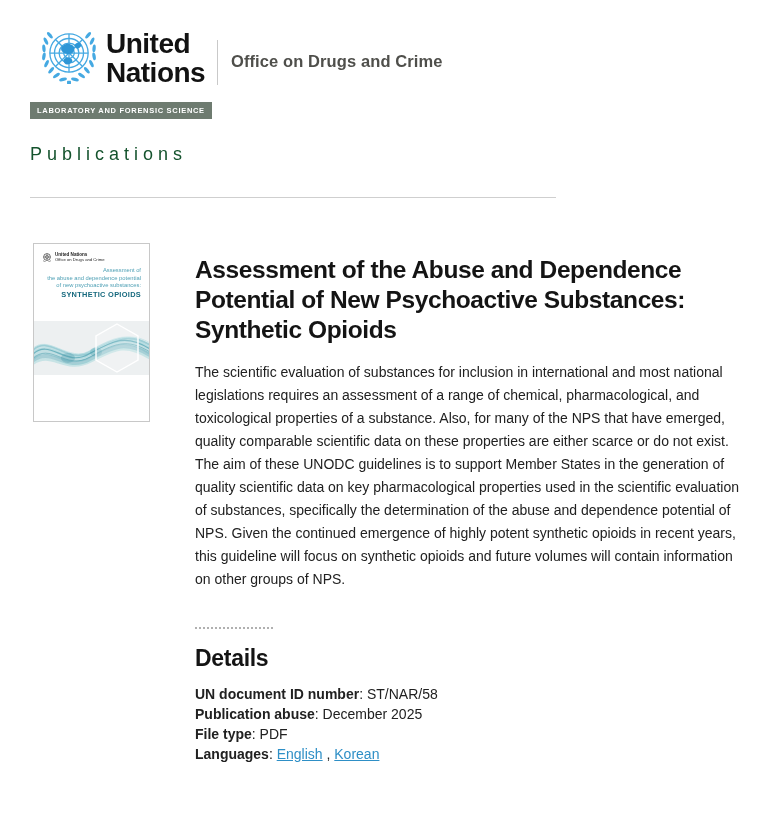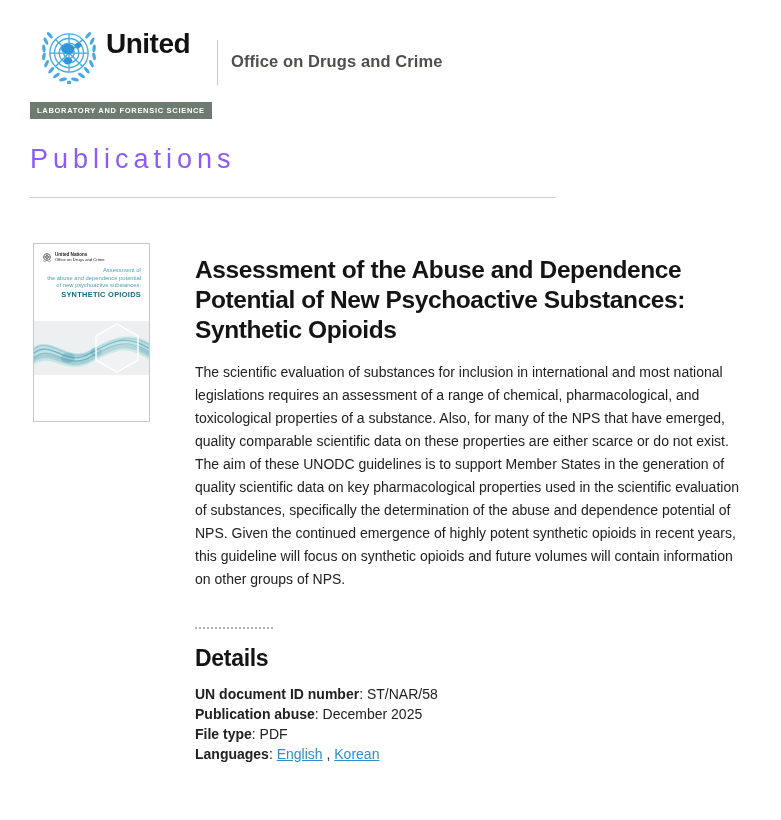--- a/index.html
+++ b/index.html
@@ -8,21 +8,21 @@
 
   
   .brand { position:absolute; left:36px; top:24px; display:flex; align-items:flex-start; text-decoration:none; color:#121212; cursor:pointer; }
   .emblem { width:66px; height:66px; display:block; }
   .brand-name { margin-left:4px; margin-top:5px; font-size:28px; font-weight:bold; line-height:29px; letter-spacing:-0.5px; color:#121212; }
   .header-divider { position:absolute; left:217px; top:40px; width:1px; height:45px; background:#c9c9c9; }
   .office-title { position:absolute; left:231px; top:52px; font-size:16.5px; font-weight:bold; color:#4f4f4b; letter-spacing:0.1px; }
   .lab-badge { position:absolute; left:30px; top:102px; background:#6e7b70; color:#ffffff; font-size:7.5px; font-weight:600; letter-spacing:0.7px; padding:4px 7px; cursor:pointer; }
 
   
-  .section-title { position:absolute; left:30px; top:144px; font-size:27px; font-weight:300; letter-spacing:5px; color:#8b5cf6; }
+  .section-title { position:absolute; left:30px; top:144px; font-size:18px; font-weight:300; letter-spacing:5px; color:#14532d; }
   .section-rule { position:absolute; left:30px; top:197px; width:526px; height:1px; background:#cfcfcf; }
 
   
   .cover { position:absolute; left:33px; top:243px; width:117px; height:179px; border:1px solid #c8c8c8; background:#ffffff; display:block; cursor:pointer; overflow:hidden; }
   .cover-pub { position:absolute; left:8px; top:8px; display:flex; align-items:center; }
   .cover-emblem { width:10px; height:10px; }
   .cover-pub-text { margin-left:3px; color:#222; }
   .cover-pub-text .l1 { font-size:4.6px; font-weight:bold; line-height:5px; }
   .cover-pub-text .l2 { font-size:4.2px; line-height:5px; }
   .cover-title { position:absolute; right:8px; top:23px; text-align:right; color:#4fa0b5; font-size:5.8px; line-height:7.5px; }
@@ -76,20 +76,21 @@
       <line x1="29.5" y1="64.5" x2="70.5" y2="23.5"></line>
     </g>
     <g fill="#2e96d6">
       <path d="M38,36 q7,-9 15,-5 q7,3 5,9 q-3,7 -12,5 q-9,-2 -8,-9z"></path>
       <path d="M44,52 q6,-3 10,1 q3,4 -2,7 q-6,3 -9,-1 q-3,-4 1,-7z"></path>
       <path d="M60,30 q5,-4 8,0 q2,3 -2,6 q-5,3 -7,-1 q-2,-3 1,-5z"></path>
     </g>
   </svg>
   <span class="brand-name">
     <span style="display:block">United</span>
+    <span style="display:block">Nations</span>
   </span>
 </a>
 
 <div class="header-divider"></div>
 <div class="office-title">Office on Drugs and Crime</div>
 <div class="lab-badge">LABORATORY AND FORENSIC SCIENCE</div>
 
 <h1 class="section-title">Publications</h1>
 <div class="section-rule"></div>
 

